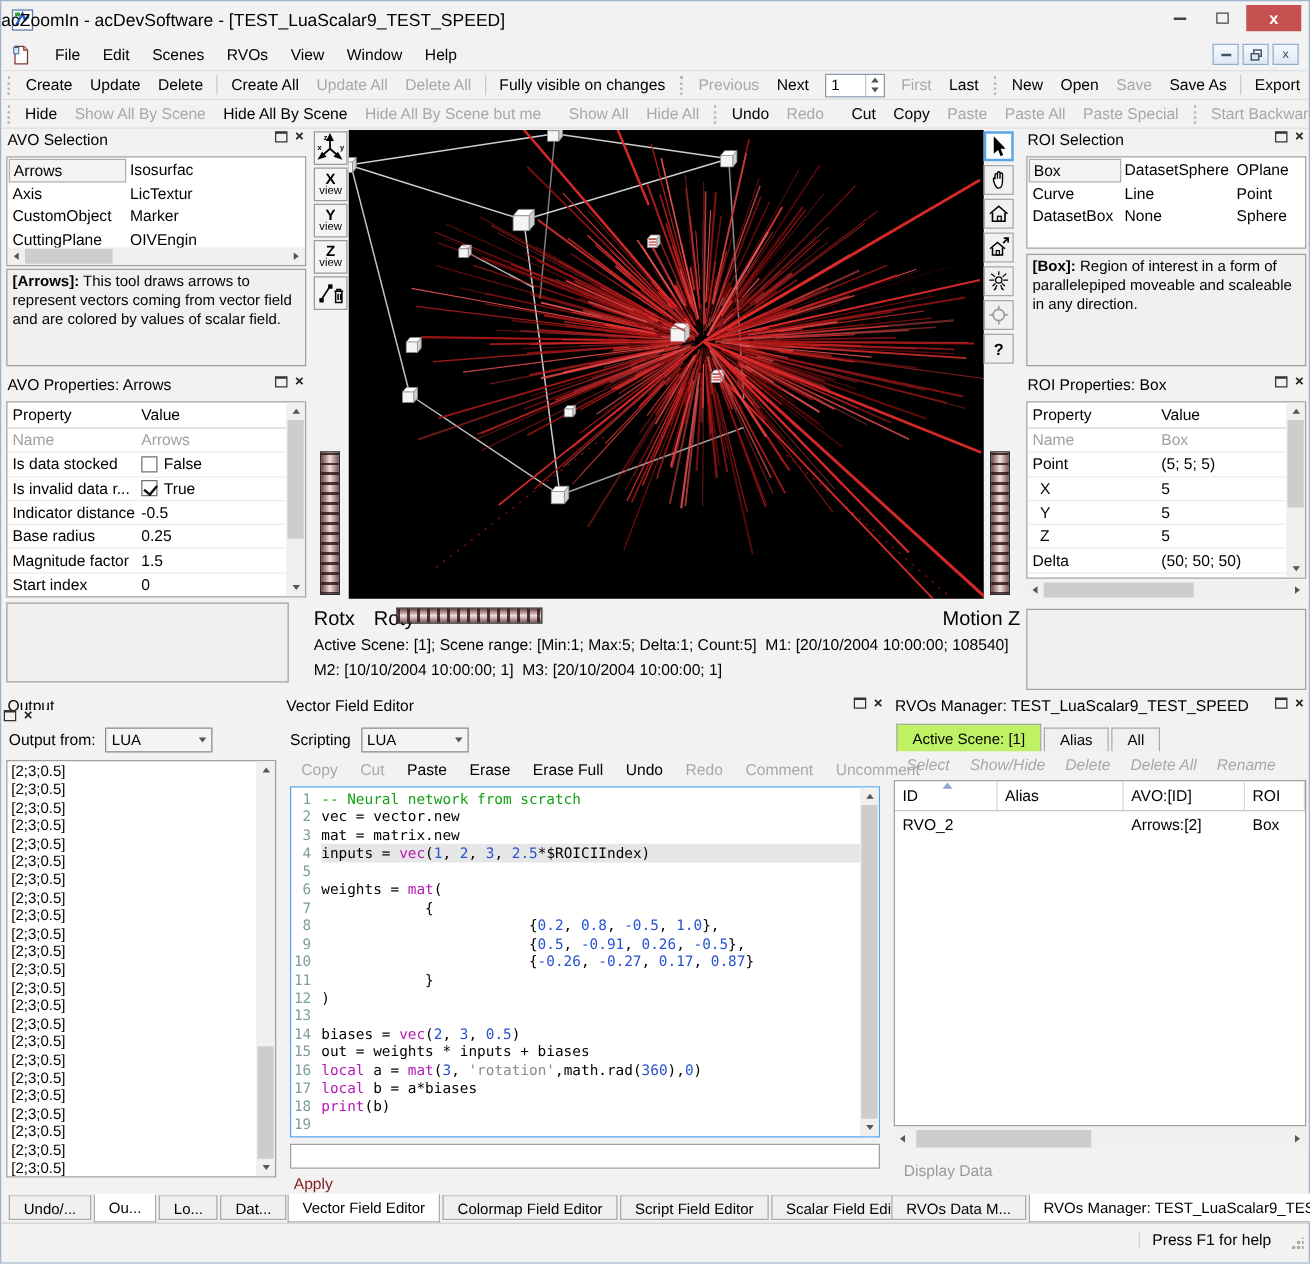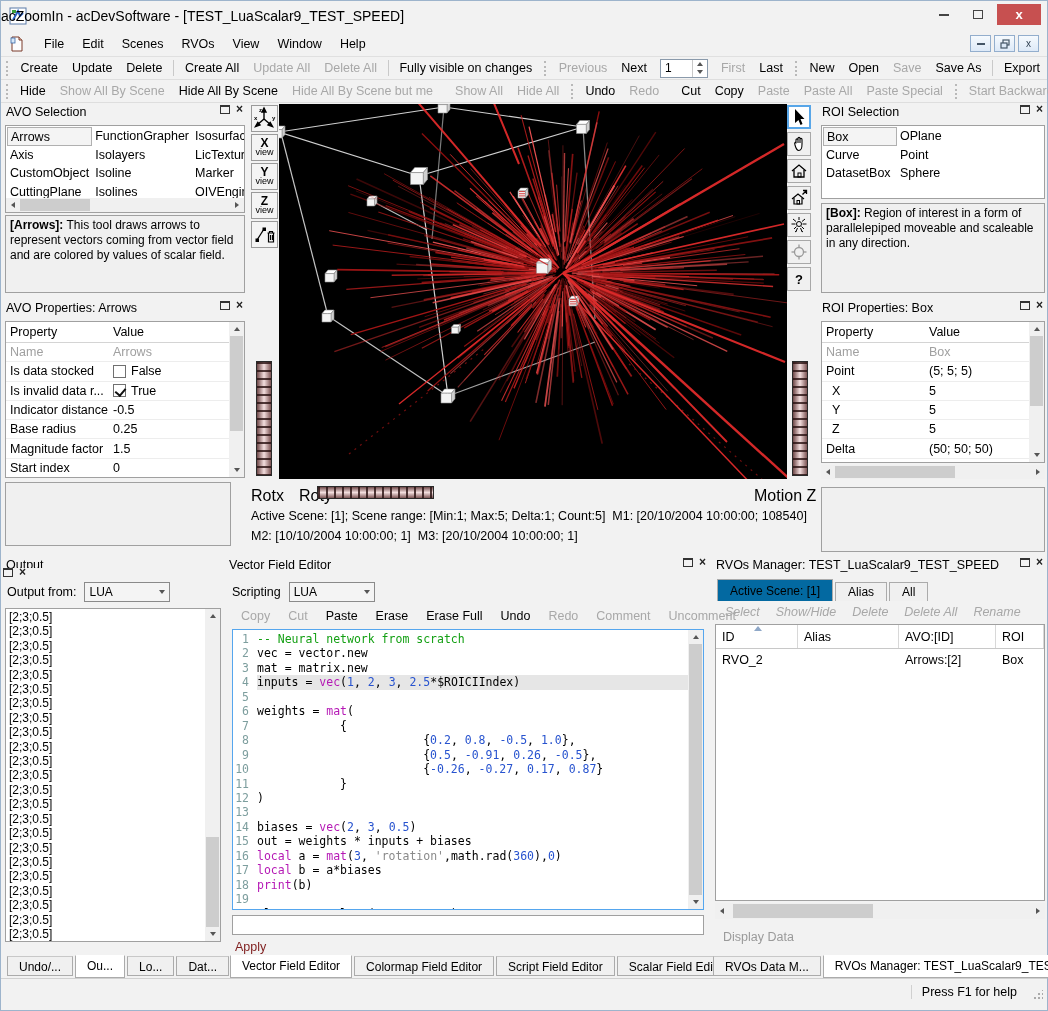--- a/index.html
+++ b/index.html
@@ -117,21 +117,21 @@
   .code-line .lbody { flex:1; }
   .code-line.hl .lbody { background:#e6e6e6; }
   .tk-k { color:#b518b5; } .tk-n { color:#2753cf; } .tk-c { color:#14a014; } .tk-s { color:#8a8a8a; }
   #code-vscroll { position:absolute; right:0; top:0; height:279px; }
   #vfe-input { position:absolute; left:231px; top:914px; width:472px; height:20px; background:#fff; border:1px solid #a0a0a0; }
   #vfe-apply { position:absolute; left:234px; top:939px; color:#7f1d1d; }
 
   
   .toptabs { position:absolute; display:flex; align-items:flex-end; }
   .toptab { height:19px; line-height:19px; padding:0 12px; background:#f0f0f0; border:1px solid #ababab; border-bottom:none; margin-right:2px; font-size:12px; white-space:nowrap; }
-  .toptab.active { background:#0369a1; height:22px; line-height:22px; position:relative; z-index:2; }
+  .toptab.active { background:#bef264; height:22px; line-height:22px; position:relative; z-index:2; }
   #rvo-toolbar { position:absolute; left:716px; top:603px; display:flex;font-style:italic; }
   #rvo-toolbar .tb-btn { padding:1px 8px; }
   #rvo-table { position:absolute; left:714px; top:623px; width:330px; height:277px; background:#fff; border:1px solid #a0a0a0; overflow:hidden; }
   .rvo-head { display:flex; height:24px; border-bottom:1px solid #c8c8c8; align-items:flex-end; position:relative; }
   .rvo-head > div { padding:2px 6px; border-right:1px solid #d8d8d8; height:100%; display:flex; align-items:center; white-space:nowrap; overflow:hidden; }
   .rvo-row { display:flex; height:22px; align-items:center; }
   .rvo-row > div { padding:0 6px; white-space:nowrap; overflow:hidden; }
   .rvo-c1 { width:82px; flex:none; } .rvo-c2 { width:101px; flex:none; } .rvo-c3 { width:97px; flex:none; } .rvo-c4 { flex:1; }
   .sort-tri { position:absolute; left:38px; top:1px; width:0; height:0; border-left:4px solid transparent; border-right:4px solid transparent; border-bottom:5px solid #8fa8c8; }
   #rvo-displaydata { position:absolute; left:722px; top:929px; color:#9a9a9a; }
@@ -261,26 +261,20 @@
         <span class="pt-close">×</span>
       </span>
   </div>
   <div class="boxed" style="left:4px;top:124px;width:240px;height:88px;">
     <div id="avo-list" class="sel-list">
         <div class="sel-col">
           <div class="sel-item selected">Arrows</div>
           <div class="sel-item">Axis</div>
           <div class="sel-item">CustomObject</div>
           <div class="sel-item">CuttingPlane</div>
-        </div>
-        <div class="sel-col">
-          <div class="sel-item">FunctionGrapher</div>
-          <div class="sel-item">Isolayers</div>
-          <div class="sel-item">Isoline</div>
-          <div class="sel-item">Isolines</div>
         </div>
         <div class="sel-col">
           <div class="sel-item">Isosurfac</div>
           <div class="sel-item">LicTextur</div>
           <div class="sel-item">Marker</div>
           <div class="sel-item">OIVEngin</div>
         </div>
       </div>
     <div class="hscroll" style="left:0;bottom:0;width:238px;">
       <span class="sb-arr">
@@ -1186,20 +1180,25 @@
       </span>
   </div>
   <div class="boxed" style="left:820px;top:124px;width:224px;height:74px;">
     <div id="roi-list" class="sel-list">
         <div class="sel-col">
           <div class="sel-item selected">Box</div>
           <div class="sel-item">Curve</div>
           <div class="sel-item">DatasetBox</div>
         </div>
         <div class="sel-col">
+          <div class="sel-item">DatasetSphere</div>
+          <div class="sel-item">Line</div>
+          <div class="sel-item">None</div>
+        </div>
+        <div class="sel-col">
           <div class="sel-item">OPlane</div>
           <div class="sel-item">Point</div>
           <div class="sel-item">Sphere</div>
         </div>
       </div>
   </div>
   <div class="descbox" style="left:820px;top:202px;width:224px;height:90px;">
     <span class="desc-title">[Box]:</span>
     <span>Region of interest in a form of parallelepiped moveable and scaleable in any direction.</span>
   </div>

